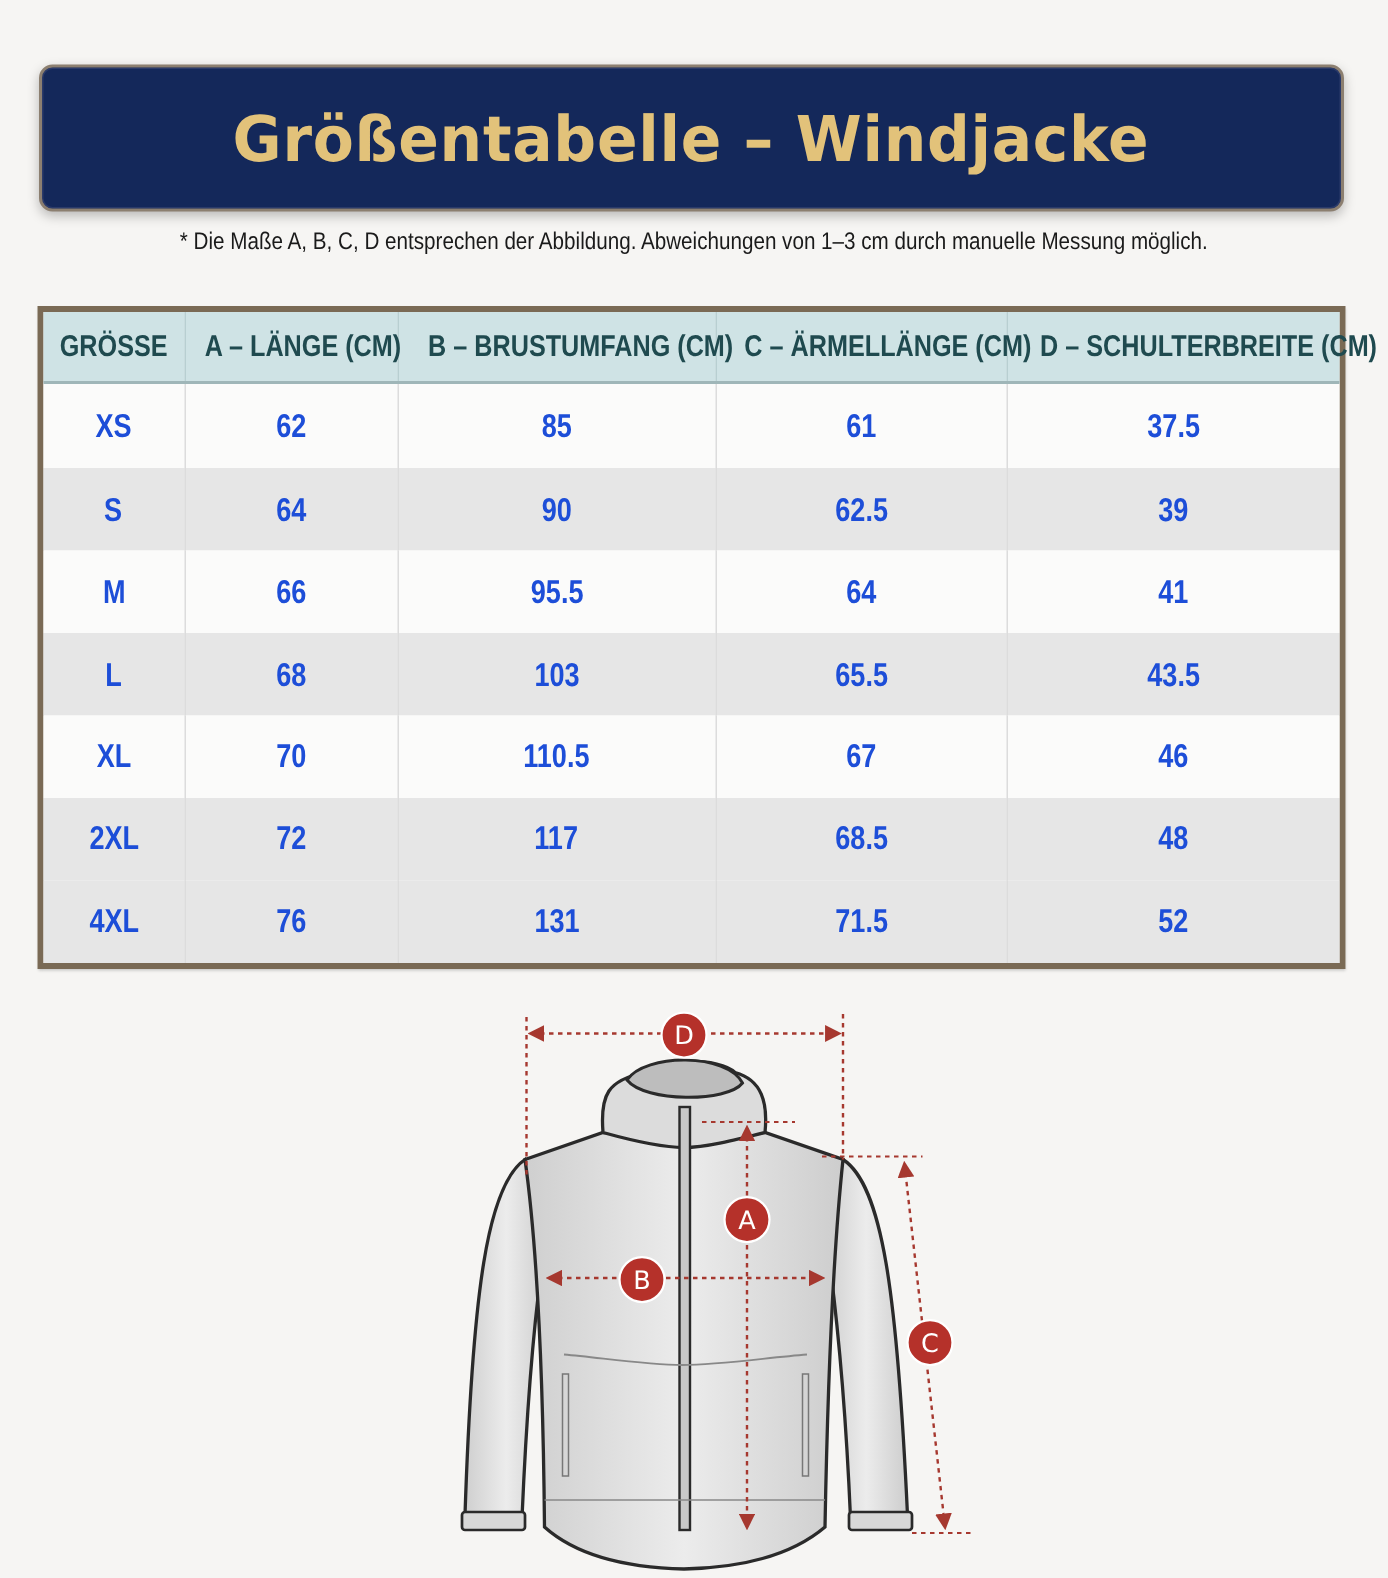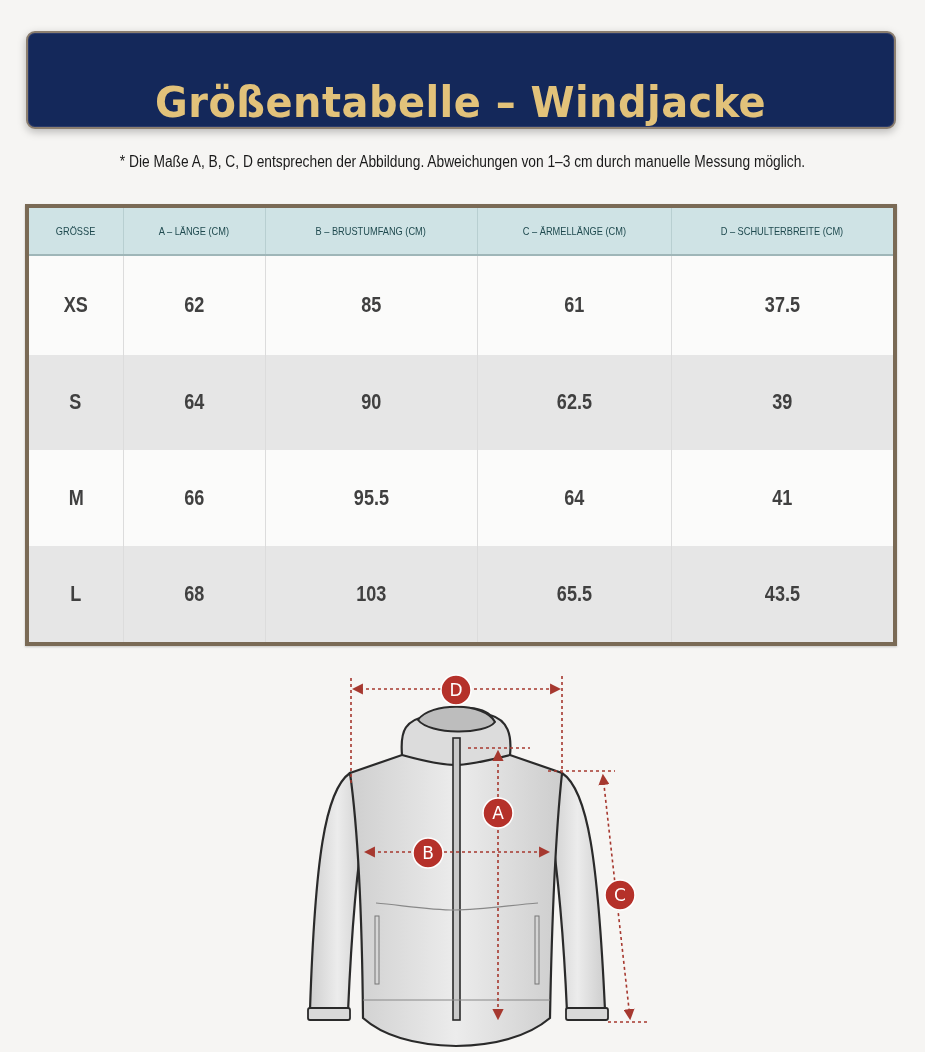--- a/index.html
+++ b/index.html
@@ -3,26 +3,26 @@
 <meta charset="utf-8">
 <style>
   html, body { margin: 0; padding: 0; }
   body {
     width: 925px; height: 1052px; overflow: hidden;
     background: #f6f5f3;
     font-family: "Liberation Sans", sans-serif;
     position: relative;
   }
   .banner {
-    position: absolute; left: 26px; top: 31px; width: 870px; height: 98px;
+    position: absolute; left: 26px; top: 43px; width: 870px; height: 98px;
     background: #14285a;
     border: 2px solid #8c7f70;
     border-radius: 9px;
     box-shadow: 0 3px 8px rgba(0,0,0,0.25), inset 0 0 0 1px #2a3a6a;
-    display: flex; align-items: flex-end; justify-content: center;
+    display: flex; align-items: center; justify-content: center;
     box-sizing: border-box;
   }
   .banner-title {
     color: #e2c27a;
     font-family: "DejaVu Sans", sans-serif;
     font-weight: bold;
     font-size: 42px;
     letter-spacing: 0.5px;
     transform: scaleX(0.95);
   }
@@ -40,35 +40,35 @@
     background: #fbfbfa;
     box-shadow: 0 1px 2px rgba(0,0,0,0.2);
   }
   table {
     border-collapse: collapse; width: 100%; height: 100%;
     table-layout: fixed;
   }
   th {
     background: #cfe3e5;
     color: #1f4a4f;
-    font-weight: normal;
-    font-size: 11px;
+    font-weight: bold;
+    font-size: 20px;
     height: 46px;
     border-bottom: 2px solid #9fb6b8;
     border-right: 1px solid #b8cfd1;
     padding: 0;
     white-space: nowrap;
   }
   th span { display: inline-block; transform: scaleX(0.84); }
   th:last-child, td:last-child { border-right: none; }
   td {
     text-align: center;
     font-weight: bold;
     font-size: 22px;
-    color: #404040;
+    color: #1d4ed8;
     border-right: 1px solid #dcdcdc;
     padding: 0;
   }
   td span { display: inline-block; transform: scaleX(0.82); }
   tr.odd td { background: #fbfbfa; }
   tr.even td { background: #e6e6e6; }
   .diagram {
     position: absolute; left: 290px; top: 660px; width: 370px; height: 392px;
   }
 </style>
@@ -121,20 +121,41 @@
         <td><span>64</span></td>
         <td><span>41</span></td>
       </tr>
       <tr class="even">
         <td><span>L</span></td>
         <td><span>68</span></td>
         <td><span>103</span></td>
         <td><span>65.5</span></td>
         <td><span>43.5</span></td>
       </tr>
+      <tr class="odd">
+        <td><span>XL</span></td>
+        <td><span>70</span></td>
+        <td><span>110.5</span></td>
+        <td><span>67</span></td>
+        <td><span>46</span></td>
+      </tr>
+      <tr class="even">
+        <td><span>2XL</span></td>
+        <td><span>72</span></td>
+        <td><span>117</span></td>
+        <td><span>68.5</span></td>
+        <td><span>48</span></td>
+      </tr>
+      <tr class="even">
+        <td><span>4XL</span></td>
+        <td><span>76</span></td>
+        <td><span>131</span></td>
+        <td><span>71.5</span></td>
+        <td><span>52</span></td>
+      </tr>
     </tbody>
   </table>
 </div>
 
 <div class="diagram">
   <svg width="370" height="392" viewBox="0 0 370 392">
     <defs>
       <linearGradient id="jg" x1="0" y1="0" x2="1" y2="0">
         <stop offset="0" stop-color="#cfcfcf"></stop>
         <stop offset="0.5" stop-color="#ececec"></stop>

